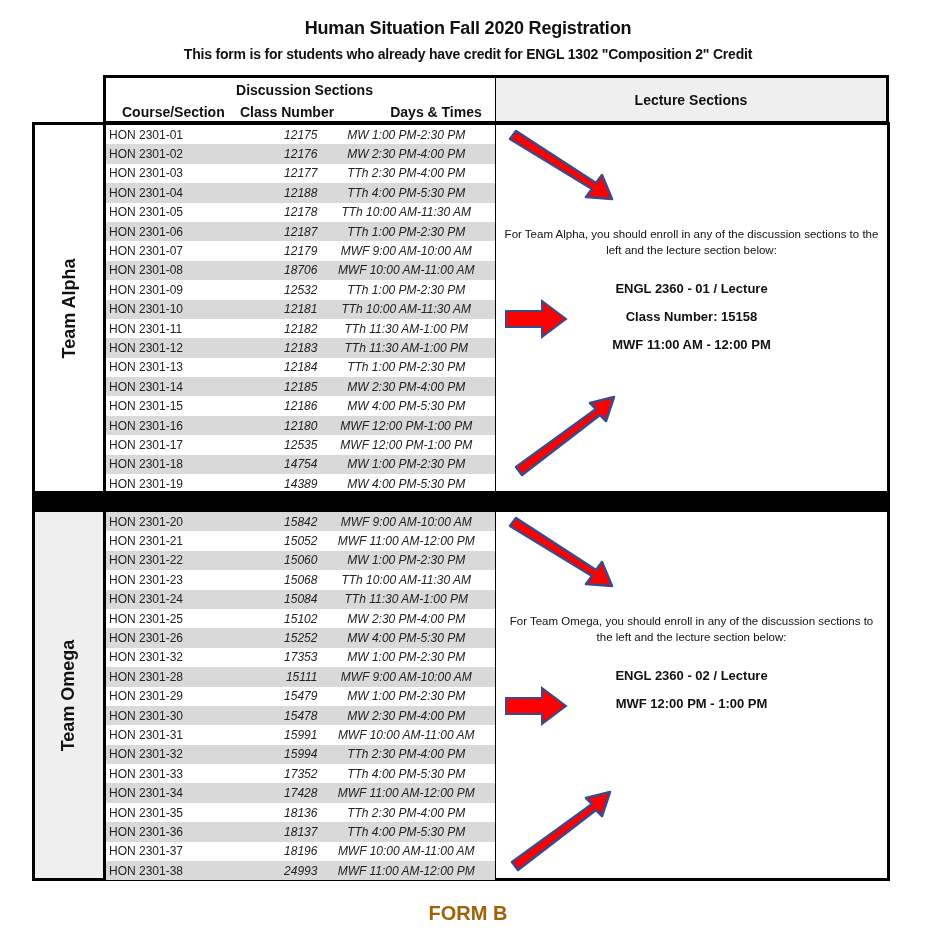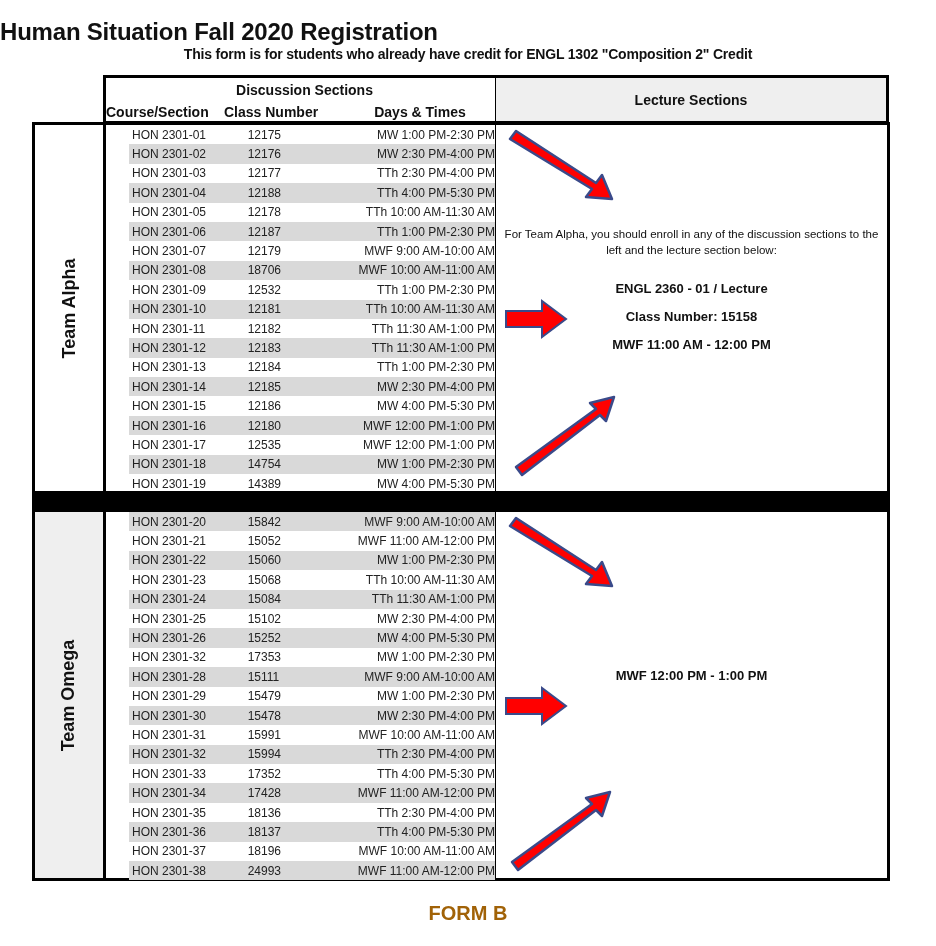--- a/index.html
+++ b/index.html
@@ -1,44 +1,44 @@
 <!DOCTYPE html>
 <html><head>
   <meta charset="utf-8">
   <style>
     * { box-sizing: border-box; margin: 0; padding: 0; }
     html, body { width: 936px; height: 946px; background: #ffffff; overflow: hidden; }
     body { position: relative; font-family: "Liberation Sans", sans-serif; color: #111; }
 
-    .title { position: absolute; left: 0; width: 936px; top: 18px; text-align: left; font-size: 24px; font-weight: bold; color: #111; letter-spacing: -0.2px; }
+    .title { position: absolute; left: 0; width: 936px; top: 18px; text-align: center; font-size: 18px; font-weight: bold; color: #111; letter-spacing: -0.2px; }
     .subtitle { position: absolute; left: 0; width: 936px; top: 46px; text-align: center; font-size: 14px; font-weight: bold; color: #111; letter-spacing: -0.2px; }
 
     
     .hdr-left { position: absolute; left: 103px; top: 75px; width: 393px; height: 49px; border: 3px solid #000; border-right: 1px solid #000; border-bottom: 3px solid #000; background: #fff; }
     .hdr-disc { position: absolute; left: 0; right: 0; top: 4px; text-align: center; font-size: 14px; font-weight: bold; padding-left: 8px; }
-    .hdr-cols { position: absolute; left: 0; top: 26px; display: flex; font-size: 14px; font-weight: bold; }
+    .hdr-cols { position: absolute; left: 16px; top: 26px; display: flex; font-size: 14px; font-weight: bold; }
     .hdr-cols span { display: inline-block; }
     .hc1 { width: 118px; }
     .hc2 { width: 126px; }
     .hc3 { width: 140px; text-align: center; }
     .hdr-right { position: absolute; left: 495px; top: 75px; width: 394px; height: 49px; border: 3px solid #000; border-left: 1px solid #000; background: #efefef; display: flex; align-items: center; justify-content: center; font-size: 14px; font-weight: bold; }
 
     
     .team { position: absolute; left: 32px; width: 858px; border: 3px solid #000; }
     .team-alpha { top: 122px; height: 372px; }
     .team-omega { top: 509px; height: 372px; }
     .team-label { position: absolute; left: 0; top: 0; width: 71px; height: 100%; border-right: 3px solid #000; display: flex; align-items: center; justify-content: center; }
     .team-omega .team-label { background: #efefef; }
     .team-label span { transform: rotate(-90deg); white-space: nowrap; font-size: 18px; font-weight: bold; }
     .rows { position: absolute; left: 71px; top: 0; width: 390px; border-right: 1px solid #000; }
-    .row { height: 19.4px; display: flex; align-items: center; font-size: 12px; color: #222; margin-left: 23px; }
+    .row { height: 19.4px; display: flex; align-items: center; font-size: 12px; color: #222; }
     .row.shade { background: #d9d9d9; }
     .c1 { width: 120px; padding-left: 3px; }
-    .c2 { width: 92px; text-align: left; padding-left: 6px; }
-    .c3 { width: 178px; text-align: right; }
+    .c2 { width: 92px; text-align: right; padding-left: 6px; font-style: italic; }
+    .c3 { width: 178px; text-align: center; font-style: italic; }
 
     .lecture { position: absolute; left: 461px; top: 0; right: 0; height: 100%; }
     .lec-note { position: absolute; left: 0; right: 0; top: 101px; text-align: center; font-size: 11.5px; line-height: 16px; color: #111; padding: 0 6px; }
     .lec-main { position: absolute; left: 0; right: 0; top: 150px; text-align: center; font-size: 13px; font-weight: bold; line-height: 28px; color: #111; }
     .arrow { position: absolute; }
 
     .divider { position: absolute; left: 32px; top: 492px; width: 858px; height: 19px; background: #000; }
 
     .form-label { position: absolute; left: 0; width: 936px; top: 902px; text-align: center; font-size: 20px; font-weight: bold; color: #a16207; }
   </style>
@@ -286,19 +286,21 @@
   <div class="lecture">
     <svg class="arrow" style="left:8px; top:4px;" width="112" height="72" viewBox="0 0 112 72">
       <polygon points="6,10 12,2 92,54 98,46 108,70 82,68 88,60" fill="#ff0000" stroke="#3a4a8a" stroke-width="2.5" stroke-linejoin="round"></polygon>
     </svg>
     <svg class="arrow" style="left:8px; top:174px;" width="64" height="40" viewBox="0 0 64 40">
       <polygon points="2,12 38,12 38,2 62,20 38,38 38,28 2,28" fill="#ff0000" stroke="#3a4a8a" stroke-width="2"></polygon>
     </svg>
     <svg class="arrow" style="left:14px; top:276px;" width="104" height="84" viewBox="0 0 104 84">
       <polygon points="2,74 8,82 86,22 92,28 100,4 76,10 82,16" fill="#ff0000" stroke="#3a4a8a" stroke-width="2.5" stroke-linejoin="round"></polygon>
     </svg>
+    <div class="lec-note">For Team Omega, you should enroll in any of the discussion sections to the left and the lecture section below:</div>
     <div class="lec-main">
+      <div>ENGL 2360 - 02 / Lecture</div>
       <div>MWF 12:00 PM - 1:00 PM</div>
     </div>
   </div>
 </div>
 
 <div class="form-label">FORM B</div>
 
 </body></html>

